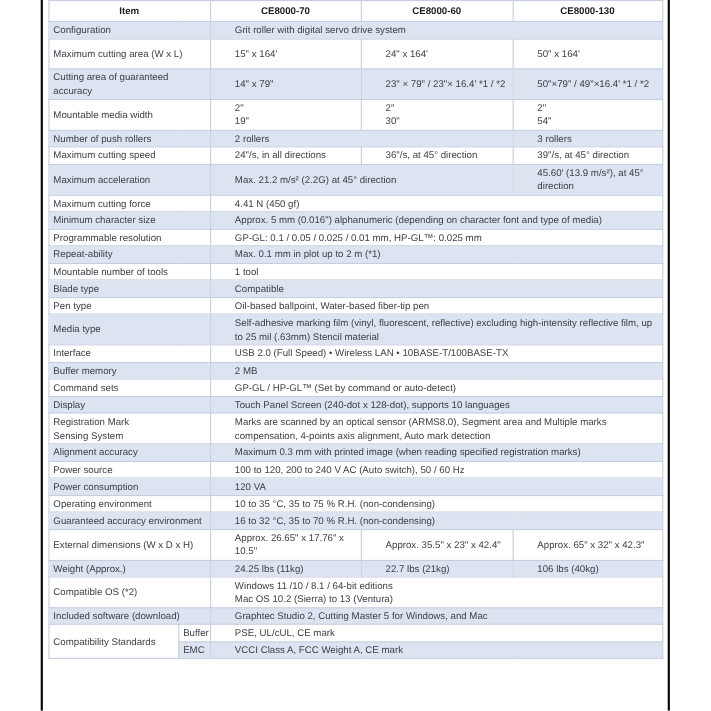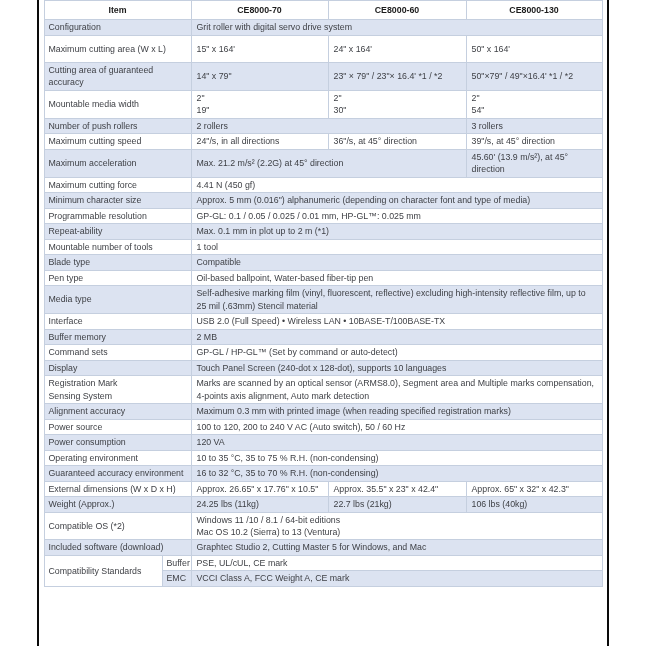--- a/index.html
+++ b/index.html
@@ -24,21 +24,21 @@
     padding:1px 4px;vertical-align:middle;line-height:1.42;
     white-space:pre-line;overflow:hidden;background:#ffffff;
   }
   .specs thead th{
     font-weight:bold;color:#1c1c1c;text-align:center;padding:3px 18px;
   }
   .specs tbody tr:nth-child(odd) td{background:#dce3f1;}
   .specs td.white-keep{background:#ffffff !important;}
   .specs tr.tall td{height:24px;}
   .specs td.lab{padding-left:4px;}
-  .specs td.val{padding-left:5px;}
+  .specs td.val{padding-left:22px;}
 </style>
 </head>
 <body>
 
 <div class="frame">
 
   <table class="specs">
     <colgroup>
       <col style="width:118px">
         <col style="width:29px">

